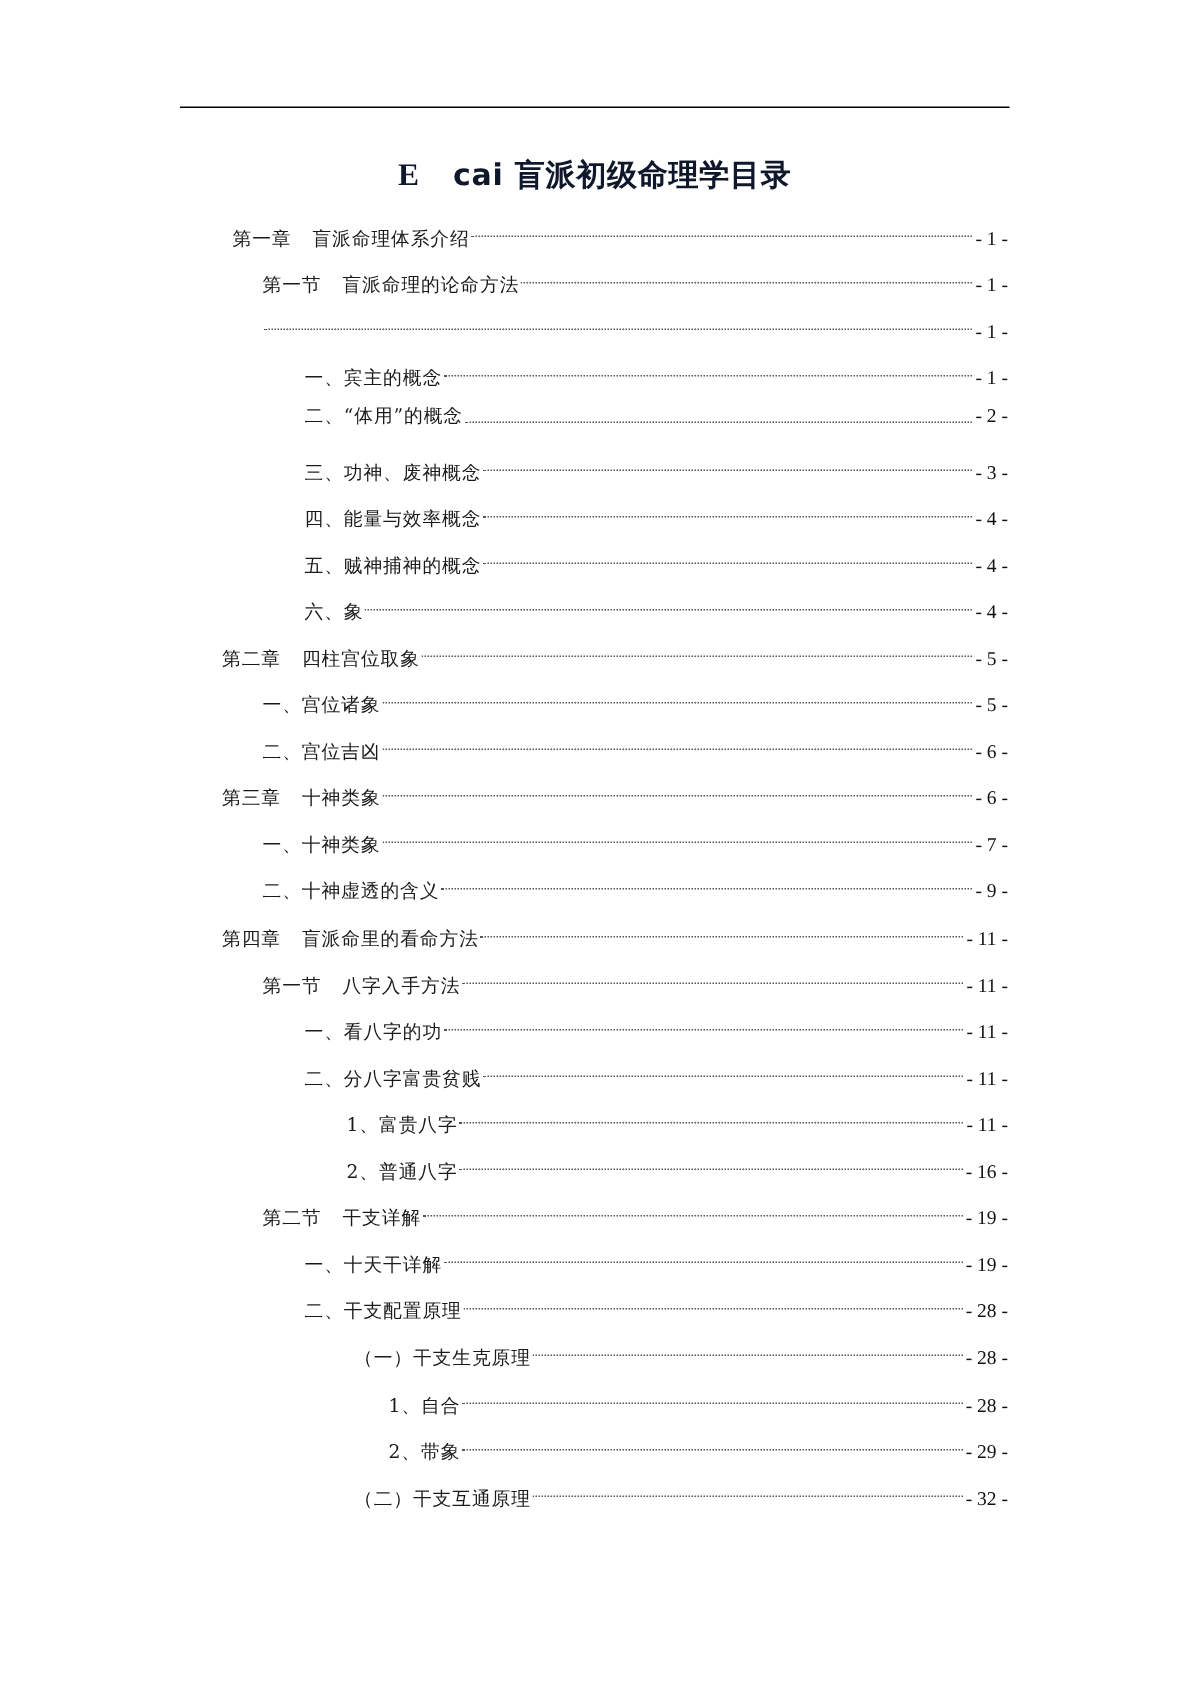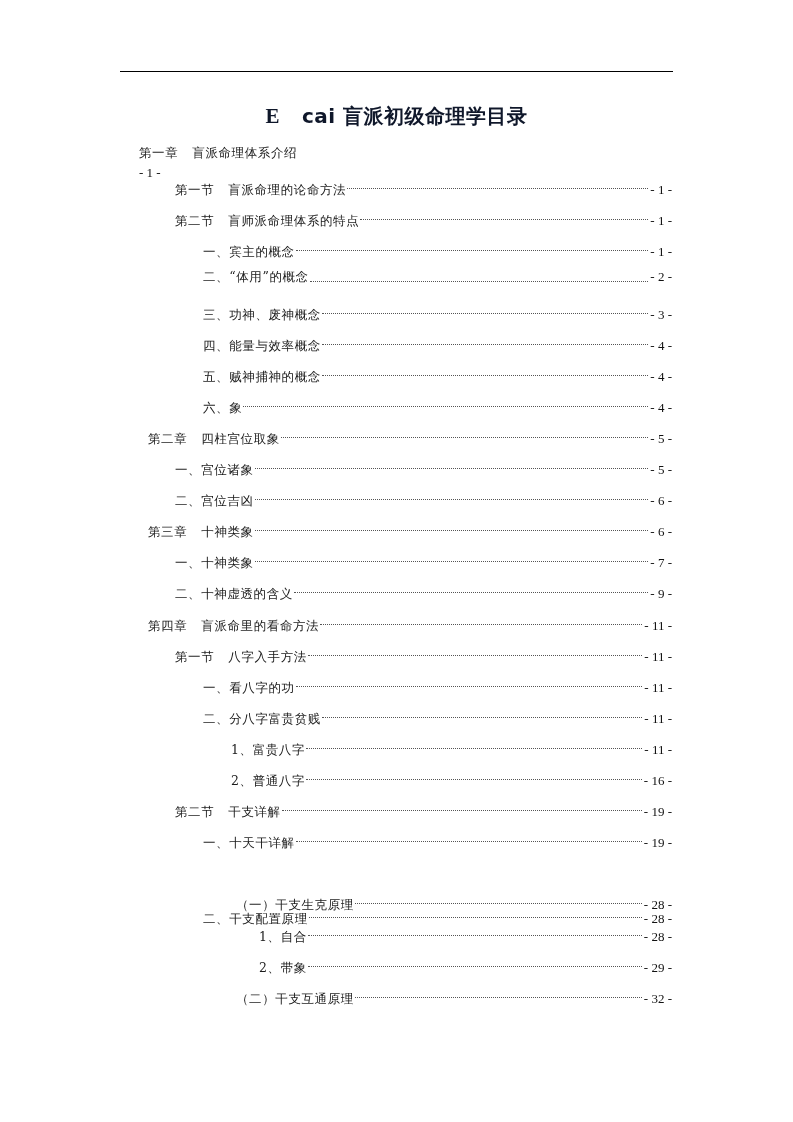--- a/index.html
+++ b/index.html
@@ -103,32 +103,31 @@
 
 <div class="page">
   <div class="header-rule"></div>
 
   <div class="title">
     <span class="latin">E</span><span class="gap"></span><span>cai 盲派初级命理学目录</span>
   </div>
 
   <div class="toc" id="toc">
 
-  <div class="toc-row" style="left: 138px; top: 0px; flex-direction: column;">
+  <div class="toc-row" style="left: 155px; top: 0px;">
         <span class="label"><span class="num">第一章</span><span>盲派命理体系介绍</span></span>
         <span class="leader"></span>
         <span class="page-num">- 1 -</span>
       </div>
       <div class="toc-row" style="left: 175px; top: 31.1px;">
         <span class="label"><span class="num">第一节</span><span>盲派命理的论命方法</span></span>
         <span class="leader"></span>
         <span class="page-num">- 1 -</span>
       </div>
       <div class="toc-row" style="left: 175px; top: 62.2px;">
-        <span class="label"><span class="num">第二节</span><span>盲师派命理体系的特点</span></span>
         <span class="leader"></span>
         <span class="page-num">- 1 -</span>
       </div>
       <div class="toc-row" style="left: 203px; top: 93.3px;">
         <span class="label"><span>一、宾主的概念</span></span>
         <span class="leader"></span>
         <span class="page-num">- 1 -</span>
       </div>
       <div class="toc-row" style="left: 203px; top: 124.4px; align-items: center;">
         <span class="label"><span>二、“体用”的概念</span></span>
@@ -218,21 +217,21 @@
       <div class="toc-row" style="left: 175px; top: 653.1px;">
         <span class="label"><span class="num">第二节</span><span>干支详解</span></span>
         <span class="leader"></span>
         <span class="page-num">- 19 -</span>
       </div>
       <div class="toc-row" style="left: 203px; top: 684.2px;">
         <span class="label"><span>一、十天干详解</span></span>
         <span class="leader"></span>
         <span class="page-num">- 19 -</span>
       </div>
-      <div class="toc-row" style="left: 203px; top: 715.3px; margin-top: 45px;">
+      <div class="toc-row" style="left: 203px; top: 715.3px;">
         <span class="label"><span>二、干支配置原理</span></span>
         <span class="leader"></span>
         <span class="page-num">- 28 -</span>
       </div>
       <div class="toc-row" style="left: 236px; top: 746.4px;">
         <span class="label"><span>（一）干支生克原理</span></span>
         <span class="leader"></span>
         <span class="page-num">- 28 -</span>
       </div>
       <div class="toc-row" style="left: 259px; top: 777.5px;">

